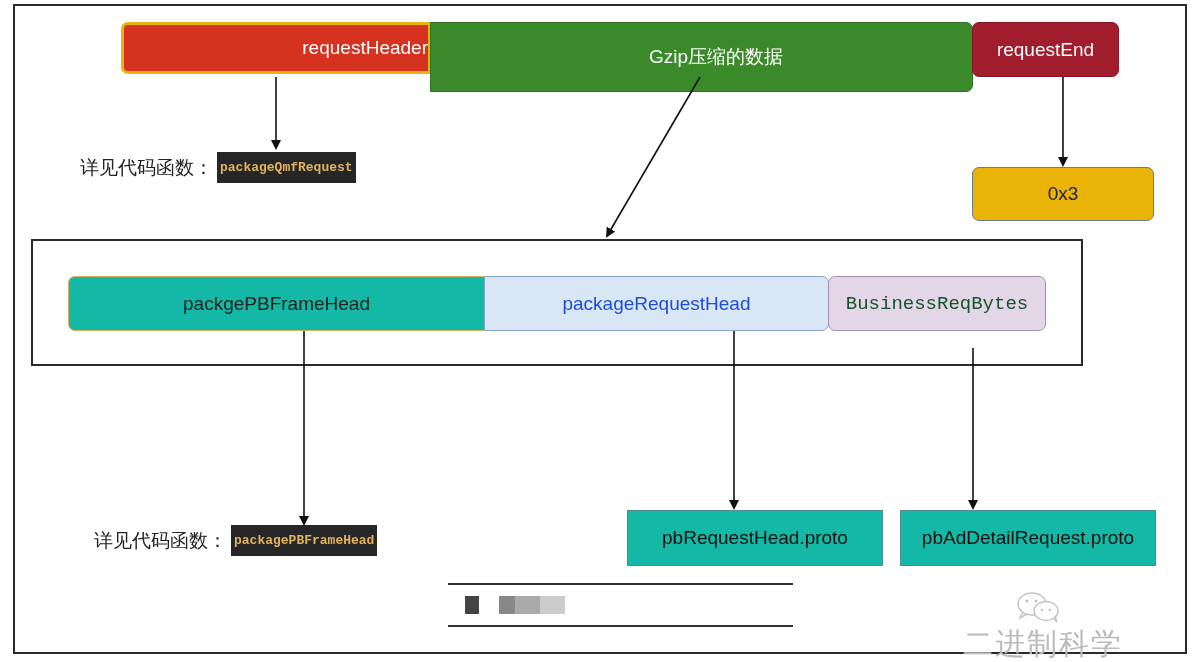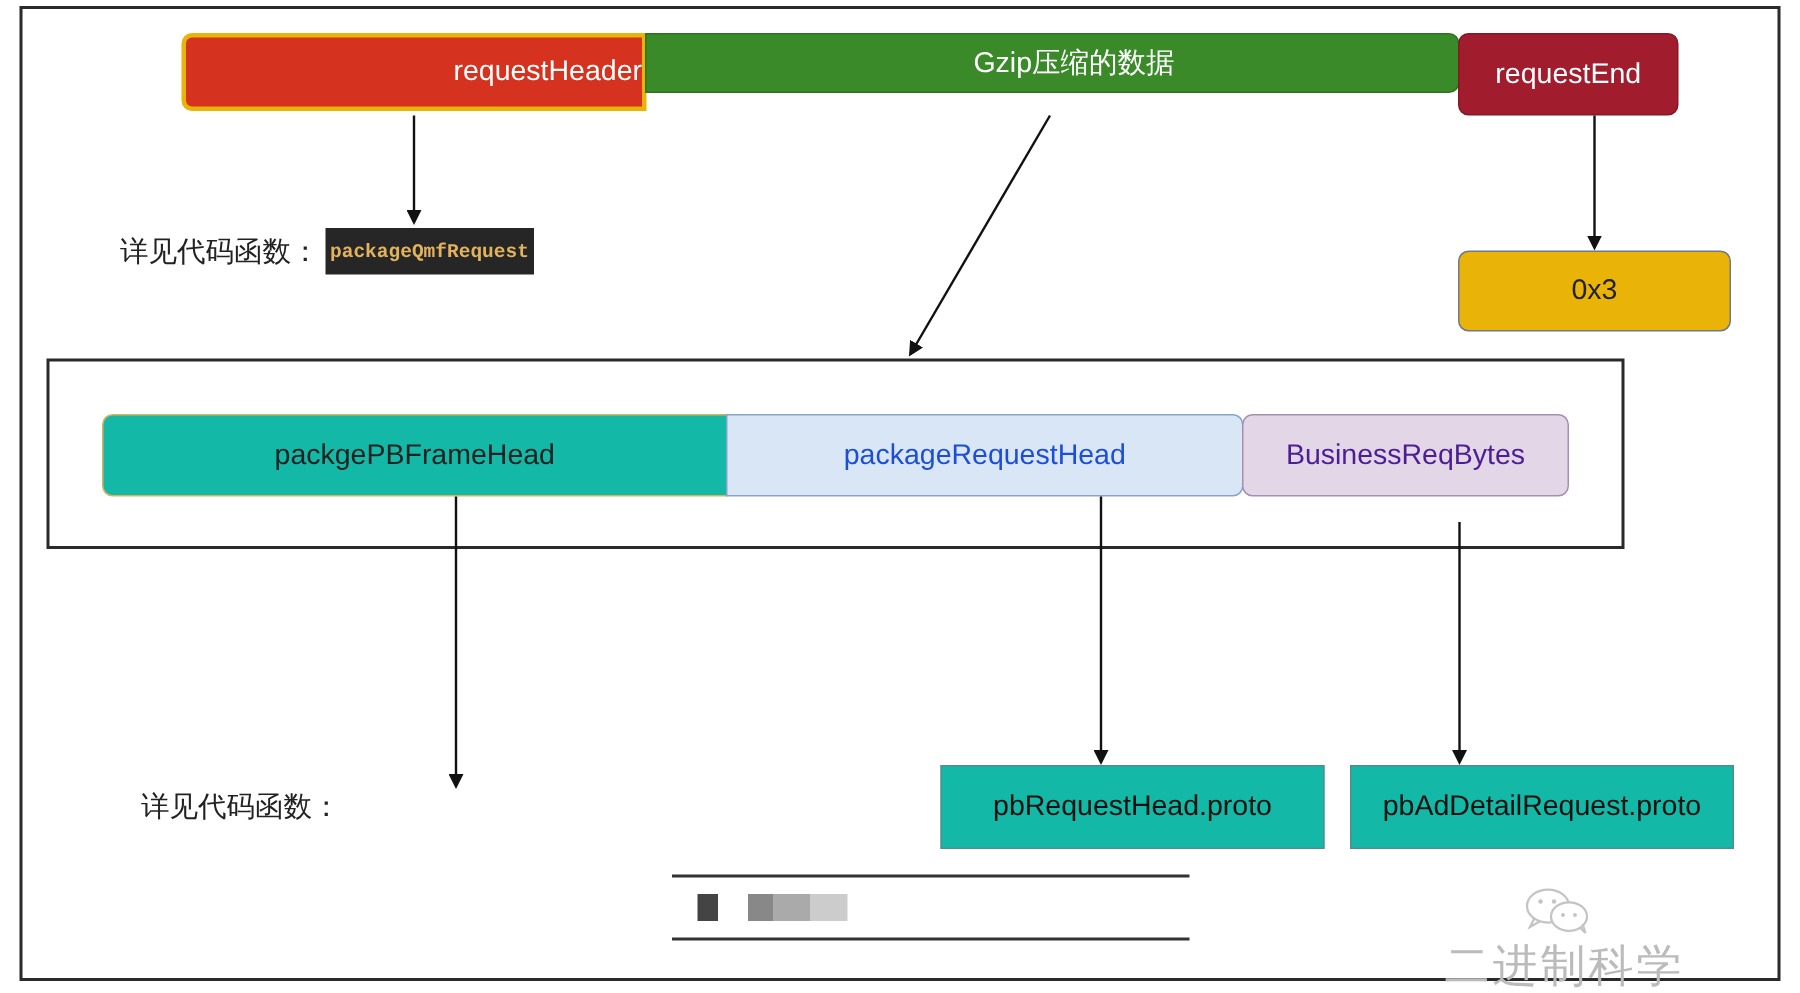--- a/index.html
+++ b/index.html
@@ -4,34 +4,34 @@
   <style>
     html, body { margin: 0; padding: 0; background: #ffffff; }
     body { width: 1200px; height: 662px; position: relative; overflow: hidden;
            font-family: "Liberation Sans", "DejaVu Sans", sans-serif; }
     .frame { position: absolute; left: 13px; top: 4px; width: 1174px; height: 650px;
              border: 2px solid #2a2a2a; box-sizing: border-box; background: #fff; }
     .box { position: absolute; box-sizing: border-box; display: flex; align-items: center;
            justify-content: center; font-size: 19px; white-space: nowrap; }
     .seg-red   { left: 121px; top: 22px; width: 310px; height: 52px; background: #d5321f;
                  border: 3px solid #eab308; border-radius: 7px 0 0 7px; color: #fff; justify-content: flex-end; }
-    .seg-green { left: 430px; top: 22px; width: 543px; height: 40px; background: #3a8a2a;
+    .seg-green { left: 430px; top: 22px; width: 543px; height: 70px; background: #3a8a2a;
                  border: 1px solid #2f7322; color: #fff; border-radius: 0 7px 7px 0; padding-left: 29px; }
     .seg-dred  { left: 972px; top: 22px; width: 147px; height: 55px; background: #a11c2c;
                  border: 1px solid #861726; border-radius: 7px; color: #fff; }
     .box-0x3   { left: 972px; top: 167px; width: 182px; height: 54px; background: #eab308;
                  border: 1.5px solid #6c7a89; border-radius: 7px; color: #222; }
     .container { position: absolute; left: 31px; top: 239px; width: 1052px; height: 127px;
                  border: 2px solid #2a2a2a; box-sizing: border-box; }
     .seg-orange { left: 68px; top: 276px; width: 417px; height: 55px; background: #14b8a6;
                   border: 1.5px solid #d8b35e; border-radius: 7px 0 0 7px; color: #222; }
     .seg-blue   { left: 484px; top: 276px; width: 345px; height: 55px; background: #d9e6f6;
                   border: 1.5px solid #8aa4c8; color: #1d4ed8; border-radius: 0 7px 7px 0; }
     .seg-purple { left: 828px; top: 276px; width: 218px; height: 55px; background: #e3d6e6;
-                  border: 1.5px solid #a88fb0; border-radius: 7px; color: #4c1d95; }
+                  border: 1.5px solid #a88fb0; border-radius: 7px; color: #14532d; font-family: Liberation Mono, monospace; }
     .proto { position: absolute; box-sizing: border-box; background: #14b8a6;
              border: 1.5px solid #4f8d92; display: flex; align-items: center;
              justify-content: center; font-size: 19px; color: #111; }
     .proto-1 { left: 627px; top: 510px; width: 256px; height: 56px; }
     .proto-2 { left: 900px; top: 510px; width: 256px; height: 56px; }
     .ref { position: absolute; display: flex; align-items: center; font-size: 19px; color: #222;
            font-family: "DejaVu Sans", sans-serif; }
     .ref-1 { left: 80px; top: 152px; }
     .ref-2 { left: 94px; top: 525px; }
     .code { background: #262626; color: #e2b35c; font-family: "Liberation Mono", "DejaVu Sans Mono", monospace;
@@ -78,20 +78,21 @@
 </div>
 <div class="box seg-blue">
   <span>packageRequestHead</span>
 </div>
 <div class="box seg-purple">
   <span>BusinessReqBytes</span>
 </div>
 
 <div class="ref ref-2">
   <span>详见代码函数：</span>
+  <span class="code">packagePBFrameHead</span>
 </div>
 
 <div class="proto proto-1">
   <span>pbRequestHead.proto</span>
 </div>
 <div class="proto proto-2">
   <span>pbAdDetailRequest.proto</span>
 </div>
 
 <div class="caption">

